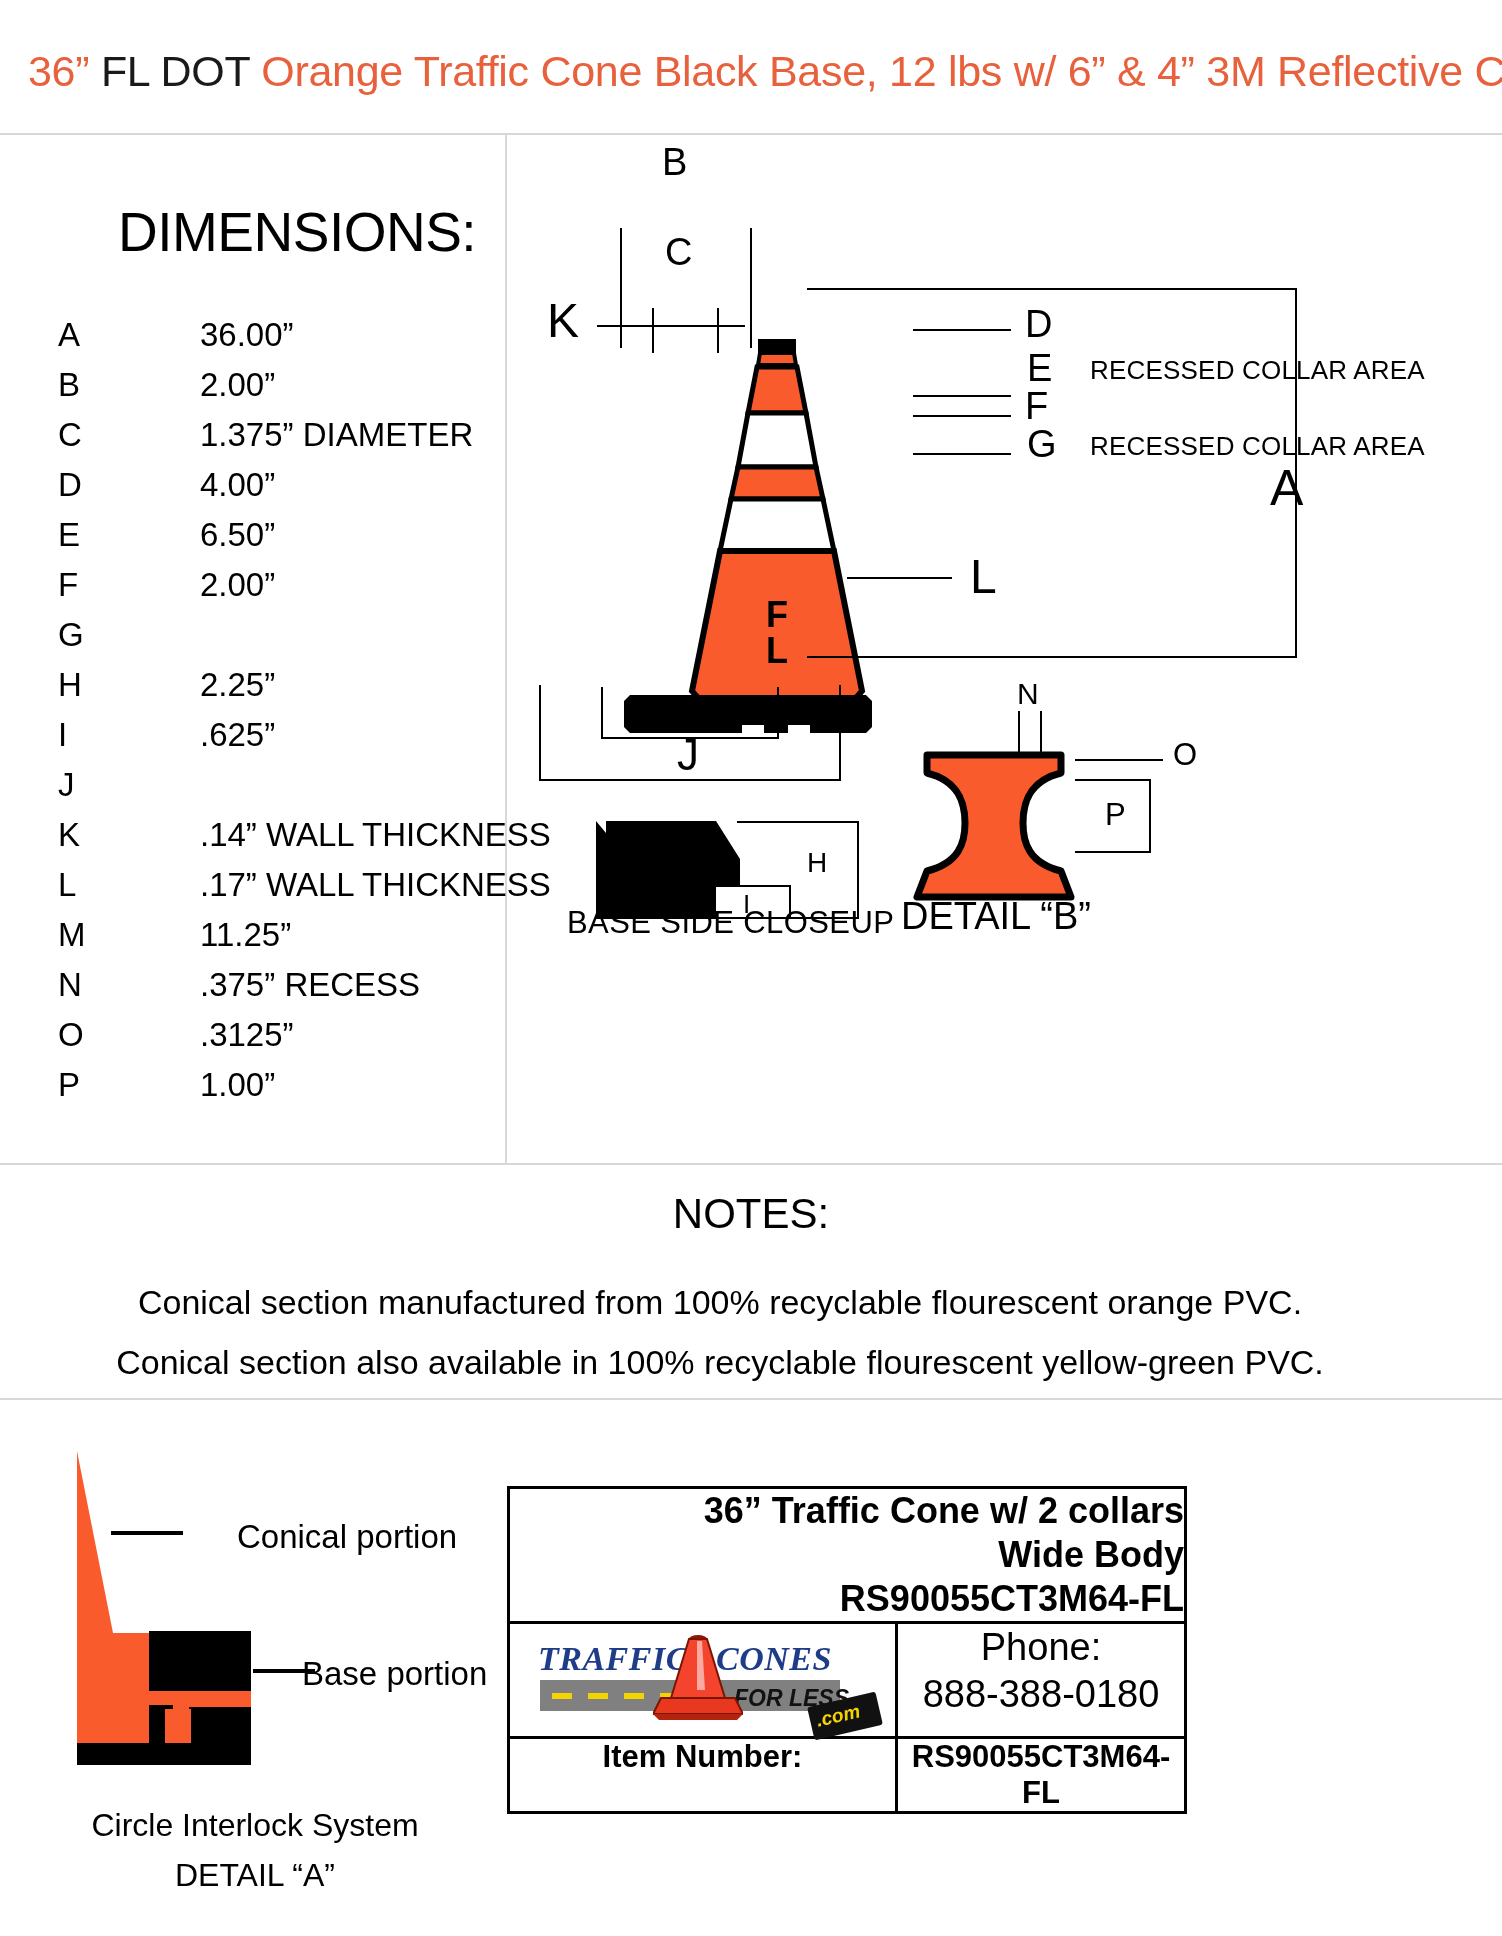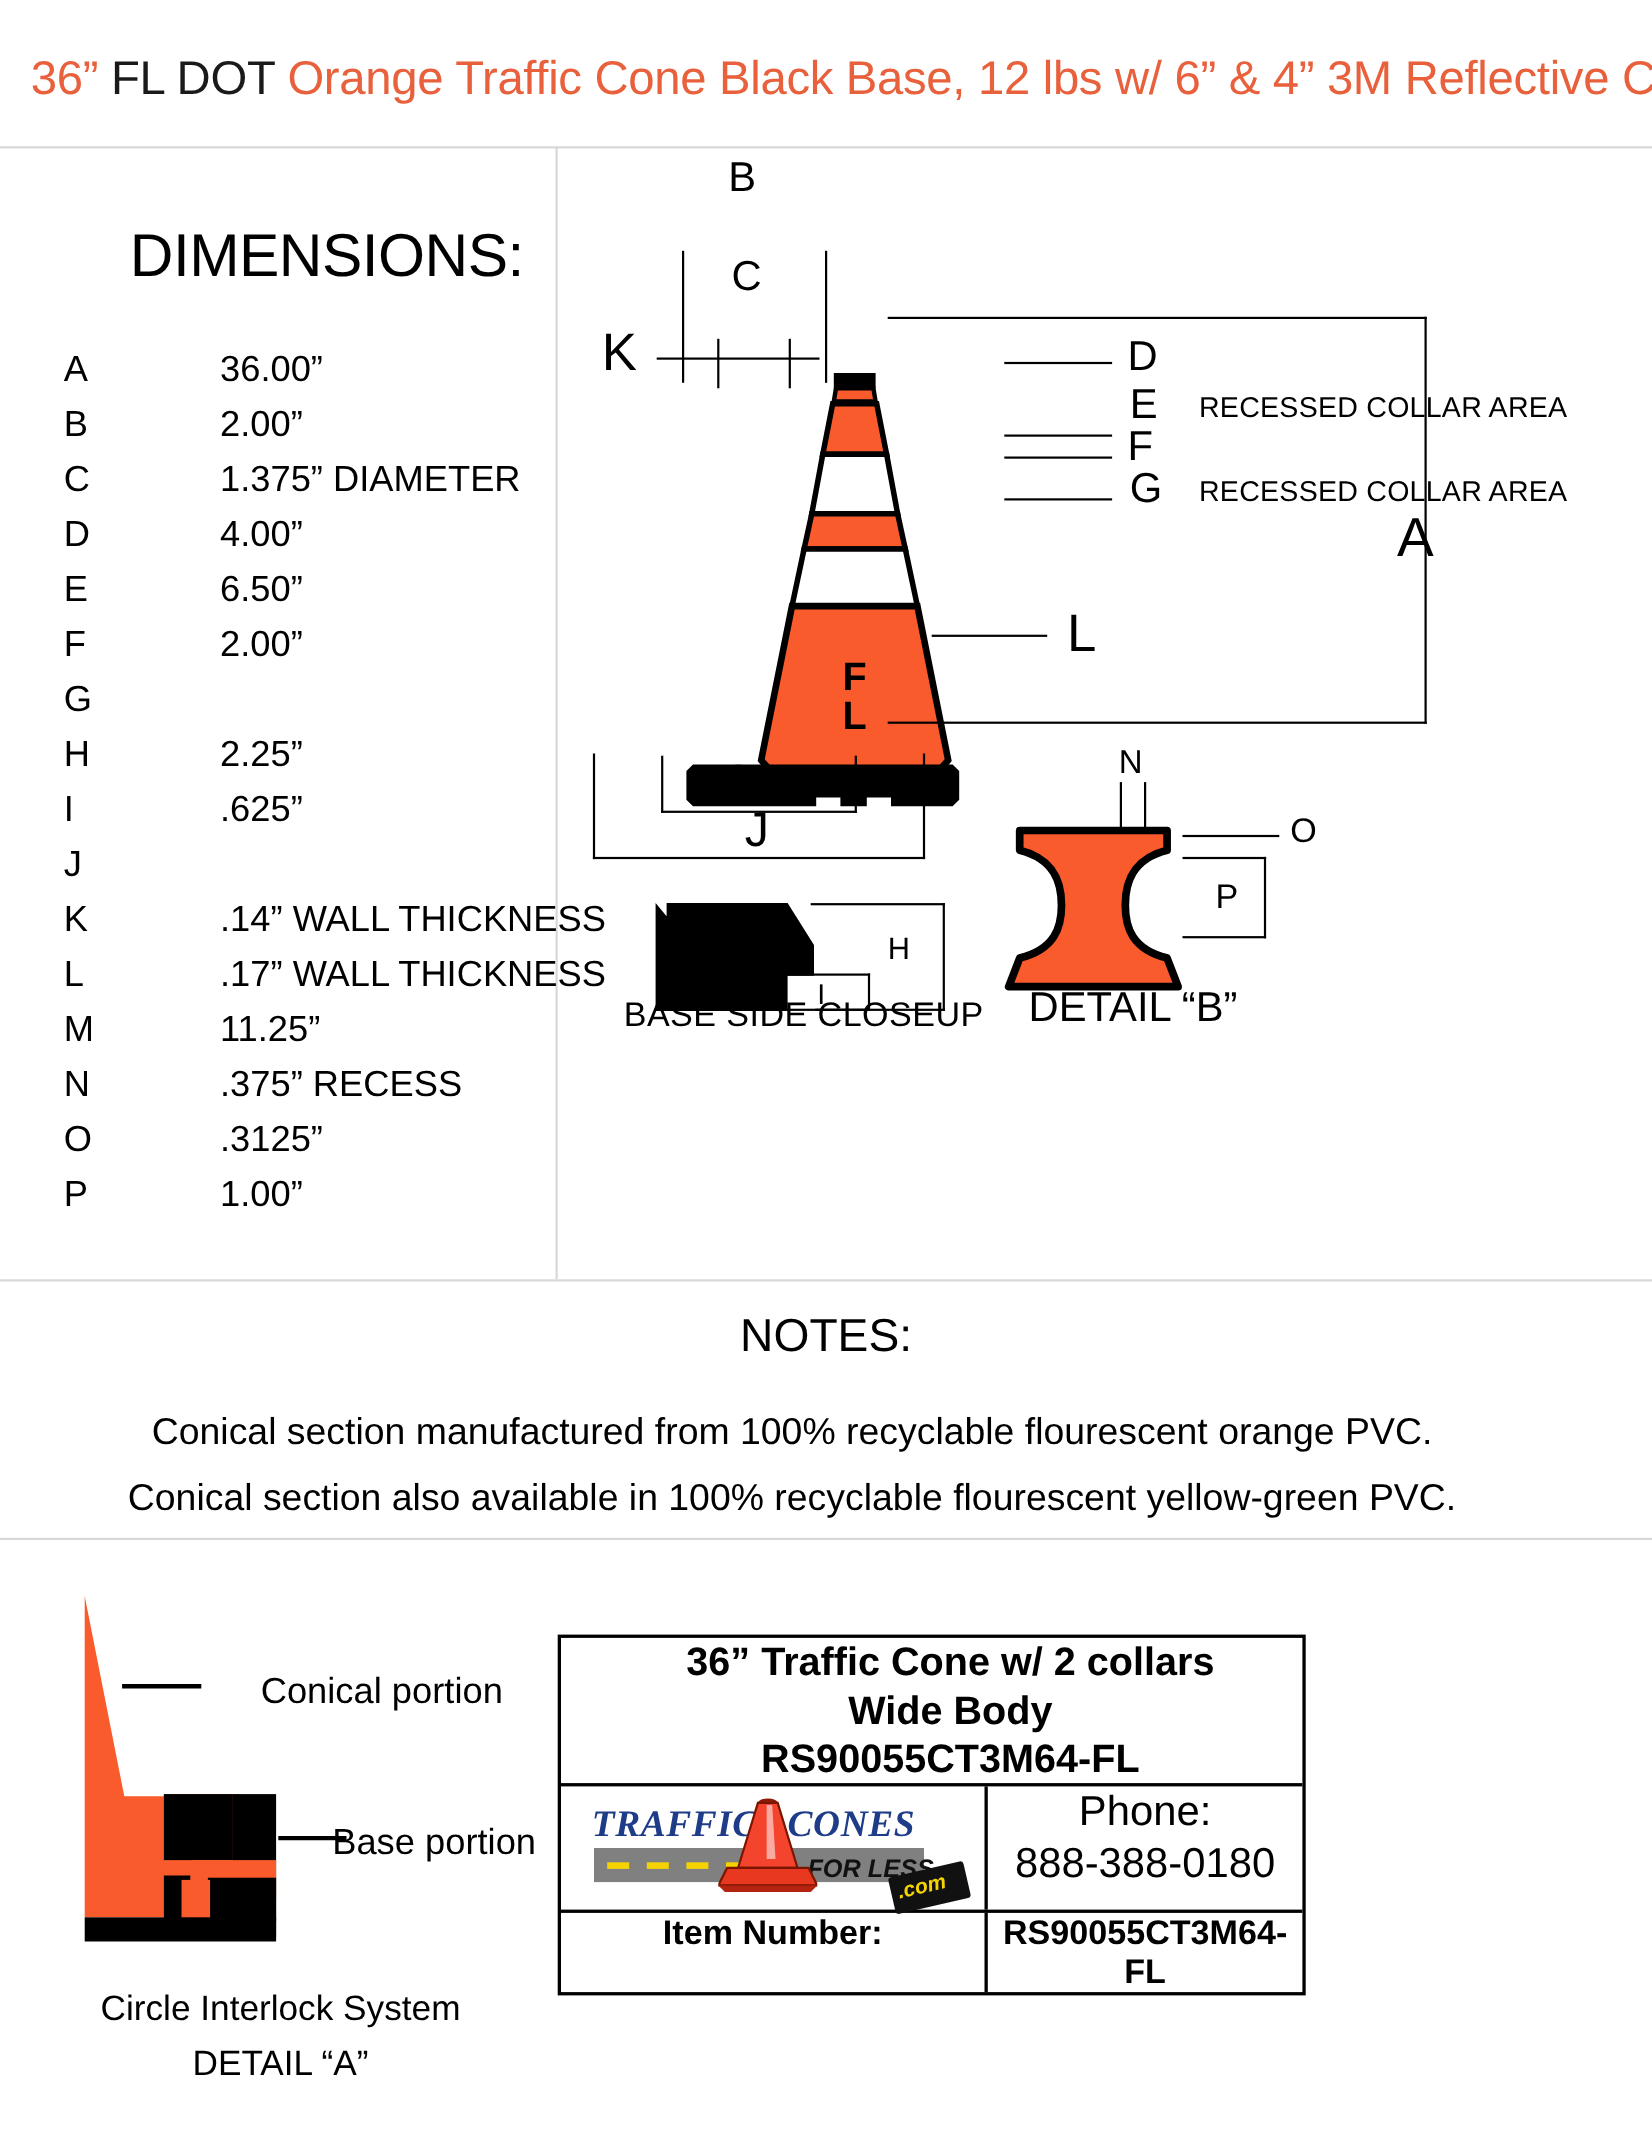--- a/index.html
+++ b/index.html
@@ -30,21 +30,21 @@
   
   #notes-head{left:0;top:1190px;width:1502px;text-align:center;font-size:42px;}
   #notes-body{left:0;top:1272px;width:1440px;text-align:center;font-size:34px;line-height:60px;}
   
   #interlock-cap{left:0;top:1800px;width:510px;text-align:center;font-size:32px;line-height:50px;}
   
   #info-table{left:507px;top:1486px;width:680px;border:3px solid #000;box-sizing:border-box;}
   #info-table .trow{display:flex;border-top:3px solid #000;}
   #info-table .trow:first-child{border-top:none;}
   #info-table .cell{padding:0;box-sizing:border-box;}
-  #prod-cell{padding:10px 14px 14px;text-align:center;font-size:36px;font-weight:700;line-height:44px;width:100%;margin-left:34px;}
+  #prod-cell{padding:10px 14px 14px;text-align:right;font-size:36px;font-weight:700;line-height:44px;width:100%;margin-left:34px;}
   #logo-cell{width:388px;flex:0 0 388px;border-right:3px solid #000;position:relative;height:112px;font-style:italic;}
   #phone-cell{flex:1;text-align:center;font-size:38px;line-height:47px;padding-top:9px;}
   #item-label-cell{width:388px;flex:0 0 388px;border-right:3px solid #000;text-align:center;
                    font-size:31px;font-weight:700;padding:7px 0 9px;}
   #item-value-cell{flex:1;text-align:center;font-size:31px;font-weight:700;padding:7px 0 9px;}
   
   .logo-word{position:absolute;font-family:"Liberation Serif","DejaVu Serif",serif;
              font-weight:700;color:#1F3C88;font-size:34px;letter-spacing:.5px;}
   #road-bar{position:absolute;left:30px;top:56px;width:300px;height:31px;background:#808080;}
   .dash{position:absolute;top:69px;width:20px;height:6px;background:#F5D300;}
@@ -219,21 +219,21 @@
   <svg width="180" height="150" viewBox="0 0 180 150" style="position:absolute;left:406px;top:618px;">
     <path d="M16,4 L150,4 L150,22 C118,30 112,52 112,72 C112,92 118,112 150,120 L160,146 L6,146
              L16,120 C48,112 54,92 54,72 C54,52 48,30 16,22 Z" fill="#F95B2D" stroke="#000" stroke-width="7" stroke-linejoin="round" transform="scale(-1,1) translate(-166,0)"></path>
   </svg>
   <div class="ln lnh" style="left:570px;top:626px;width:88px;"></div>
   <div class="lbl-sm" style="left:668px;top:606px;font-size:31px;">O</div>
   <div class="ln lnh" style="left:570px;top:646px;width:76px;"></div>
   <div class="ln lnv" style="left:644px;top:646px;height:74px;"></div>
   <div class="ln lnh" style="left:570px;top:718px;width:76px;"></div>
   <div class="lbl-sm" style="left:600px;top:666px;font-size:31px;">P</div>
-  <div class="lbl" style="left:430px;top:764px;font-size:38px;">DETAIL “B”</div>
+  <div class="lbl" style="left:396px;top:764px;font-size:38px;">DETAIL “B”</div>
 </div>
 
 <div class="abs" id="notes-head">NOTES:</div>
 <div class="abs" id="notes-body">
   <div>Conical section manufactured from 100% recyclable flourescent orange PVC.</div>
   <div>Conical section also available in 100% recyclable flourescent yellow-green PVC.</div>
 </div>
 
 <svg width="260" height="330" viewBox="0 0 260 330" style="position:absolute;left:65px;top:1443px;">
 

